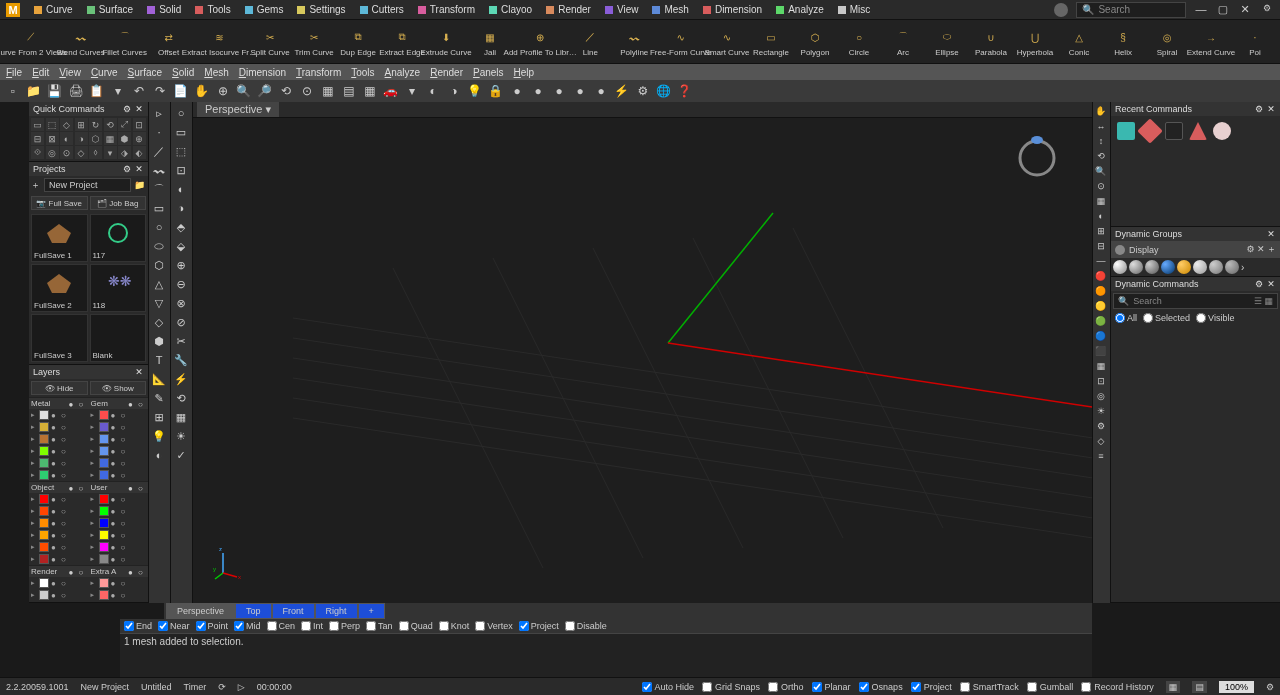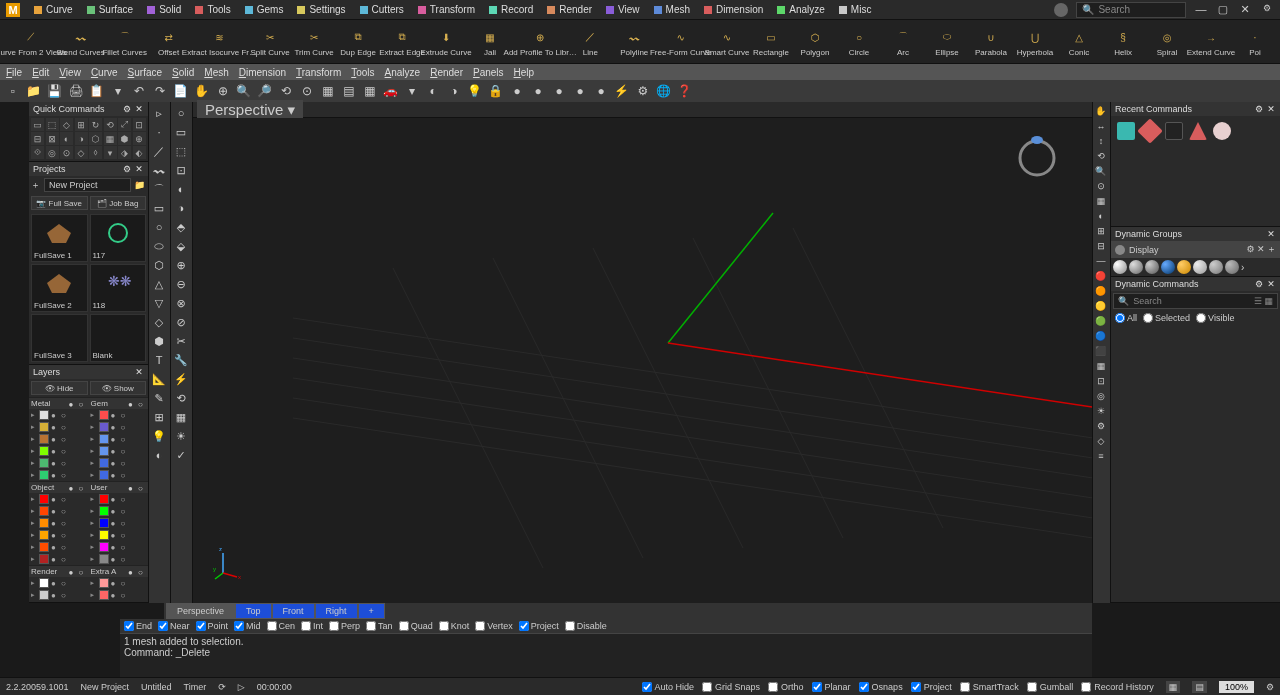--- a/index.html
+++ b/index.html
@@ -45,21 +45,21 @@
 .layer-rows { display:grid; grid-template-columns:1fr 1fr; }
 .layer-col { }
 .layer-row { height:12px; display:flex; align-items:center; gap:2px; padding:0 2px;}
 .layer-row .arrow { width:6px; font-size:7px; color:#888; }
 .layer-row .swatch { width:10px; height:10px; border:1px solid #555;}
 .layer-row .eye { width:8px; font-size:8px; color:#aaa; cursor:pointer;}
 .toolstrip { width:22px; background:#333; display:flex; flex-direction:column; gap:1px; padding:2px 1px; border-right:1px solid #111;}
 .ts-btn { width:18px; height:18px; display:flex; align-items:center; justify-content:center; cursor:pointer; font-size:11px; color:#ccc;}
 .viewport-wrap { flex:1; display:flex; flex-direction:column; }
 .vp-tab { height:16px; background:#2a2a2a; display:flex; align-items:center; padding:0 4px; gap:4px; border-bottom:1px solid #111;}
-.vp-tab .tab { background:#444; padding:1px 8px; font-size:15px; cursor:pointer;}
+.vp-tab .tab { background:#444; padding:1px 8px; font-size:11px; cursor:pointer;}
 .viewport { flex:1; background:#1e1e1e; position:relative; overflow:hidden;}
 .gizmo { position:absolute; bottom:20px; left:20px; width:40px; height:40px;}
 .ring-gizmo { position:absolute; top:10px; right:30px; width:50px; height:50px;}
 .rightstrip { width:18px; background:#333; display:flex; flex-direction:column; gap:1px; padding:2px 1px; border-left:1px solid #111;}
 .rs-btn { width:14px; height:14px; display:flex; align-items:center; justify-content:center; cursor:pointer; font-size:9px; color:#ccc;}
 .rightpanels { width:170px; background:#2a2a2a; display:flex; flex-direction:column; border-left:1px solid #111;}
 .rp-panel { border-bottom:1px solid #111;}
 .rc-icons { display:flex; gap:6px; padding:6px;}
 .rc-ic { width:18px; height:18px; border-radius:2px; cursor:pointer;}
 .dg-disp { background:#444; padding:2px 4px; display:flex; align-items:center; gap:4px; font-size:9px;}
@@ -116,21 +116,21 @@
       <div class="topmenu-item">
         <span class="sw" style="background:#5db8d8"></span>
         <span>Cutters</span>
       </div>
       <div class="topmenu-item">
         <span class="sw" style="background:#d85d9e"></span>
         <span>Transform</span>
       </div>
       <div class="topmenu-item">
         <span class="sw" style="background:#5dd8b5"></span>
-        <span>Record</span>
+        <span>Clayoo</span>
       </div>
       <div class="topmenu-item">
         <span class="sw" style="background:#d88a5d"></span>
         <span>Render</span>
       </div>
       <div class="topmenu-item">
         <span class="sw" style="background:#8a5dd8"></span>
         <span>View</span>
       </div>
       <div class="topmenu-item">
@@ -881,21 +881,20 @@
       <label><input type="checkbox" style="">Perp</label>
       <label><input type="checkbox" style="">Tan</label>
       <label><input type="checkbox" style="">Quad</label>
       <label><input type="checkbox" style="">Knot</label>
       <label><input type="checkbox" style="">Vertex</label>
       <label><input type="checkbox" checked="" style="">Project</label>
       <label><input type="checkbox" style="">Disable</label>
     </div>
   <div class="cmdlog">
     <div>1 mesh added to selection.</div>
-    <div>Command: _Delete</div>
   </div>
 </div>
 
 <div class="statusbar">
   <span class="sitem">2.2.20059.1001</span>
   <span class="sitem">New Project</span>
   <span class="sitem">Untitled</span>
   <span class="sitem">Timer</span>
   <span class="sitem">⟳</span>
   <span class="sitem">▷</span>

